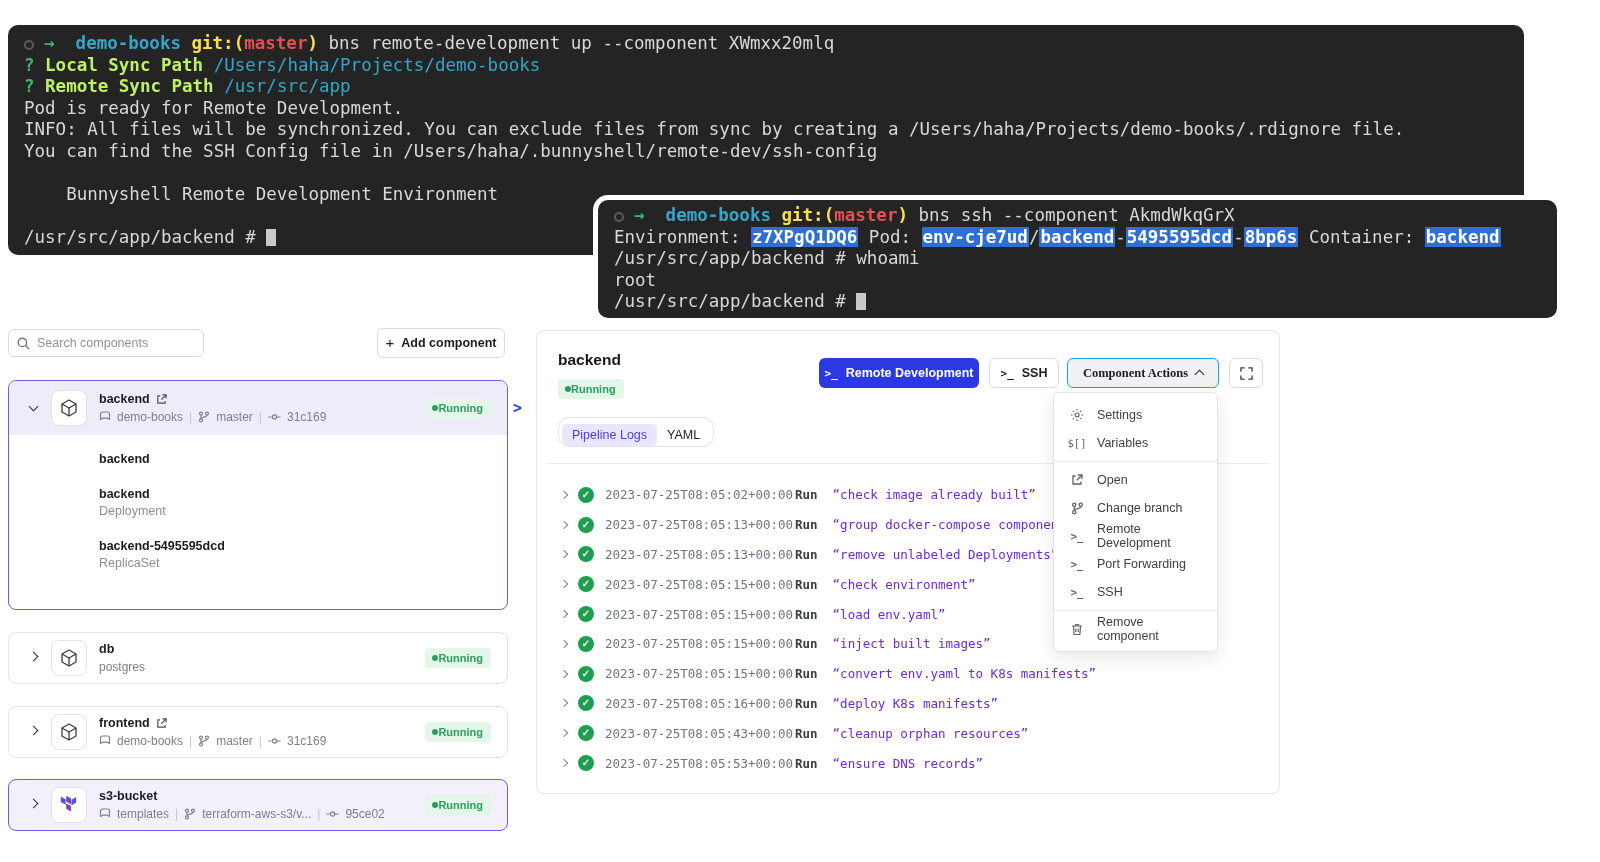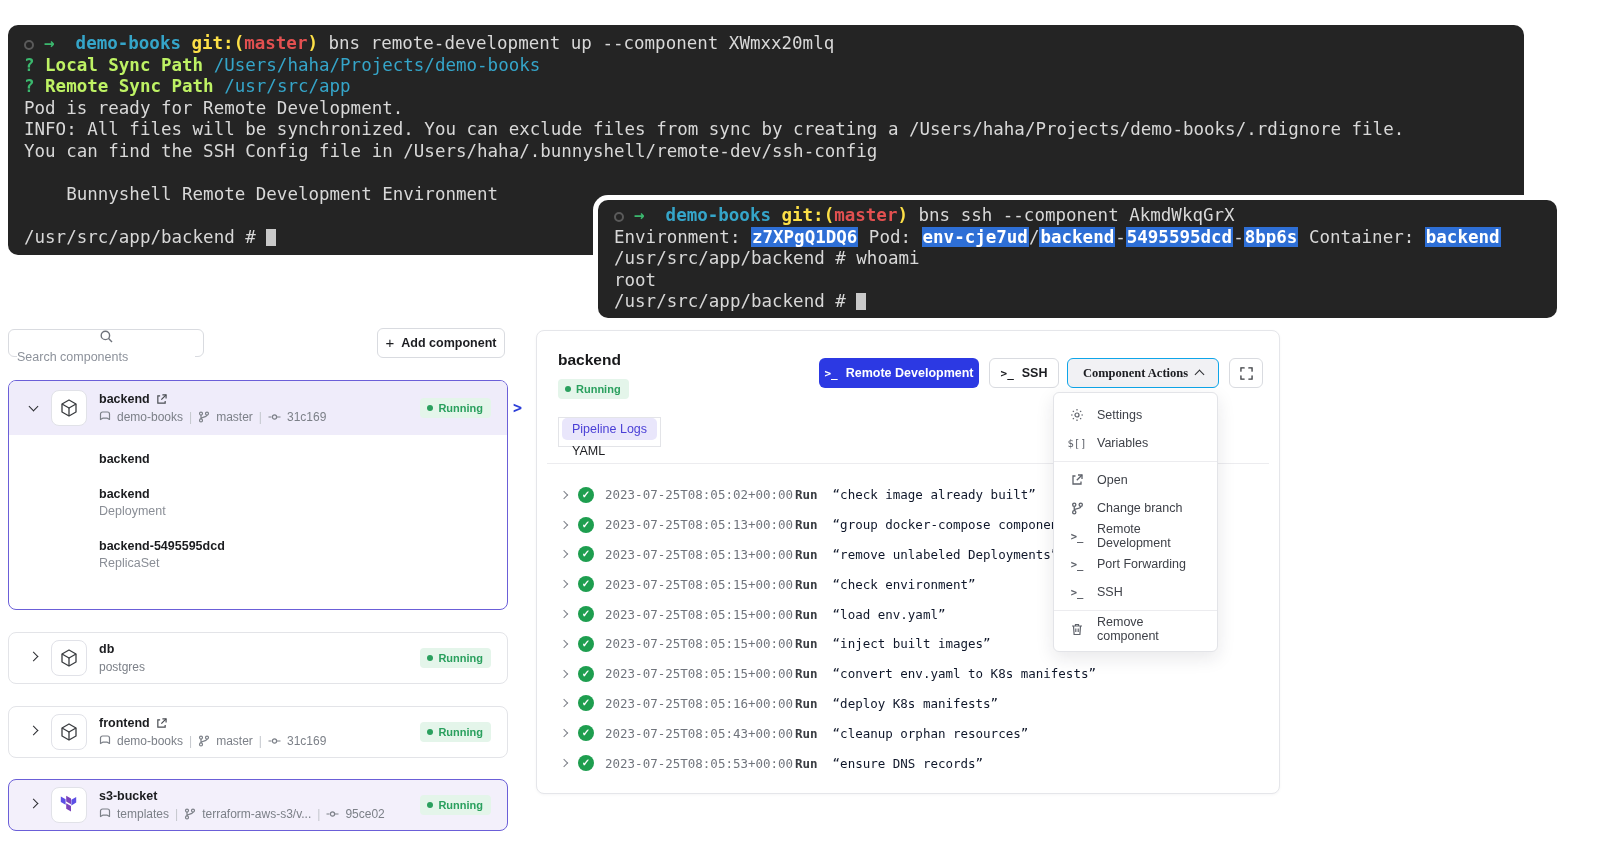--- a/index.html
+++ b/index.html
@@ -23,21 +23,21 @@
   .sg-rd { color:#e25050; font-weight:bold; }
   .sg-gr { color:#3bb86e; font-weight:bold; }
   .sg-hl { color:#ffffff; font-weight:bold; background:#2e6fd6; padding:0 1px; }
   .sg-ring { display:inline-block; width:10px; height:10px; border:2px solid #5a5a5a;
              border-radius:50%; margin-right:10px; vertical-align:-1px; }
   .sg-cur { display:inline-block; width:10px; height:17px; background:#c9c9c9; vertical-align:-3px; }
 
   
   .search-box { position:absolute; left:8px; top:329px; width:196px; height:28px;
                 border:1px solid #d9dbe0; border-radius:6px; background:#fff;
-                display:flex; align-items:center; padding:0 8px; gap:7px;flex-direction:column; }
+                display:flex; align-items:center; padding:0 8px; gap:7px; }
   .search-box input { border:none; outline:none; width:100%; font-size:12.5px;
                       font-family:"Liberation Sans",sans-serif; color:#333; }
   .search-box input::placeholder { color:#8d929b; }
   .btn-add { position:absolute; left:377px; top:328px; width:128px; height:30px;
              border:1px solid #d9dbe0; border-radius:6px; background:#fff;
              display:flex; align-items:center; justify-content:center; gap:7px;
              font-size:12.5px; font-weight:700; color:#1c1d21; cursor:pointer; }
   .plus-glyph { font-size:15px; font-weight:400; color:#1c1d21; margin-top:-1px; }
 
   .card { position:absolute; left:8px; width:500px; background:#fff;
@@ -56,21 +56,21 @@
   .card-chev { position:absolute; left:21px; top:50%; margin-top:-5px; cursor:pointer; }
   .icon-box { position:absolute; left:42px; top:50%; margin-top:-18px; width:36px; height:36px;
               background:#fff; border:1px solid #e1e2e8; border-radius:8px;
               display:flex; align-items:center; justify-content:center; }
   .card-title-wrap { position:absolute; left:90px; top:50%; transform:translateY(-50%); }
   .card-name { font-size:12.5px; font-weight:700; color:#1b1c1f; display:flex; align-items:center; gap:6px; }
   .card-meta { margin-top:4px; font-size:12px; color:#7c8088; display:flex; align-items:center; gap:6px; }
   .card-meta .sep { color:#c4c7cd; }
   .badge { position:absolute; right:16px; top:50%; transform:translateY(-50%);
            background:#e4f5ea; color:#2aa05e; font-size:11px; font-weight:600;
-           border-radius:4px; padding:4px 8px 4px 7px; display:flex; align-items:center; gap:5px; }
+           border-radius:4px; padding:4px 8px 4px 7px; display:flex; align-items:center; }
   .badge .dot { width:6px; height:6px; border-radius:50%; background:#2aa05e; }
   .expand-chev { position:absolute; left:513px; top:399px; font-size:15px; font-weight:700;
                  color:#2c3ed8; cursor:pointer; font-family:"DejaVu Sans Mono",monospace; }
   .card-body { padding:17px 0 0 90px; }
   .subitem { margin-bottom:21px; }
   .subitem .si-name { font-size:12.5px; font-weight:700; color:#1b1c1f; }
   .subitem .si-type { font-size:12.5px; color:#8a8e96; margin-top:3px; }
 
   
   .panel { position:absolute; left:536px; top:330px; width:744px; height:464px;
@@ -85,35 +85,35 @@
   .btn-ssh { position:absolute; left:452px; top:27px; width:70px; background:#fff;
              color:#1c1d21; border:1px solid #d9dbe0; }
   .btn-actions { position:absolute; left:530px; top:27px; width:152px; background:#f1f1f4;
                  color:#1c1d21; border:1px solid #0ea5e9;font-family:Liberation Serif, serif; }
   .btn-fullscreen { position:absolute; left:692px; top:27px; width:34px; background:#fff;
                     border:1px solid #d9dbe0; }
   .tglyph { font-family:"DejaVu Sans Mono",monospace; font-size:11px; font-weight:bold; }
   .chev-up { display:inline-block; width:7px; height:7px; border-right:1.7px solid #2b2c30;
              border-bottom:1.7px solid #2b2c30; transform:rotate(-135deg); margin-top:3px; }
   .tabs { position:absolute; left:21px; top:86px; height:30px; border:1px solid #e3e4e8;
-          border-radius:0; display:flex; align-items:flex-start; padding:0 3px;flex-direction:column; }
+          border-radius:11px; display:flex; align-items:flex-end; padding:0 3px; }
   .tab { font-size:12.5px; padding:4px 10px; border-radius:5px; color:#1c1d21; cursor:pointer; }
   .tab.active { background:#e9e6fb; color:#4a3fd6; font-weight:500; }
   .panel-div { position:absolute; left:10px; right:10px; top:132px; height:1px; background:#ececef; }
   .logs { position:absolute; left:24px; top:149px; right:10px; }
   .log-row { display:flex; align-items:center; height:29.8px;
              font-family:"DejaVu Sans Mono",monospace; font-size:12.5px; }
   .log-chev { width:6px; height:6px; border-right:1.5px solid #7e828a; border-top:1.5px solid #7e828a;
               transform:rotate(45deg); margin-right:11px; cursor:pointer; }
   .log-check { width:16px; height:16px; border-radius:50%; background:#1e9e4f; color:#fff;
                font-size:10px; line-height:16px; text-align:center; margin-right:11px;
                font-family:"Liberation Sans",sans-serif; font-weight:700; flex:none; }
   .log-time { width:190px; color:#70747c; flex:none; }
   .log-run { color:#3a3d43; font-weight:700; margin-right:15px; }
-  .log-step { color:#0f172a; }
+  .log-step { color:#6d28d9; }
 
   
   .menu { position:absolute; left:1053px; top:392px; width:165px; background:#fff;
           border:1px solid #e3e4e8; border-radius:6px; padding:8px 0;
           box-shadow:0 6px 18px rgba(25,25,50,0.10); z-index:10; }
   .menu-item { height:28px; display:flex; align-items:center; gap:11px; padding:0 14px;
                font-size:12.5px; color:#3e4148; cursor:pointer; }
   .menu-item .mi-icon { width:18px; display:flex; align-items:center; justify-content:center;
                         color:#5f636b; flex:none; }
   .menu-sep { height:1px; background:#ececef; margin:4px 0; }

